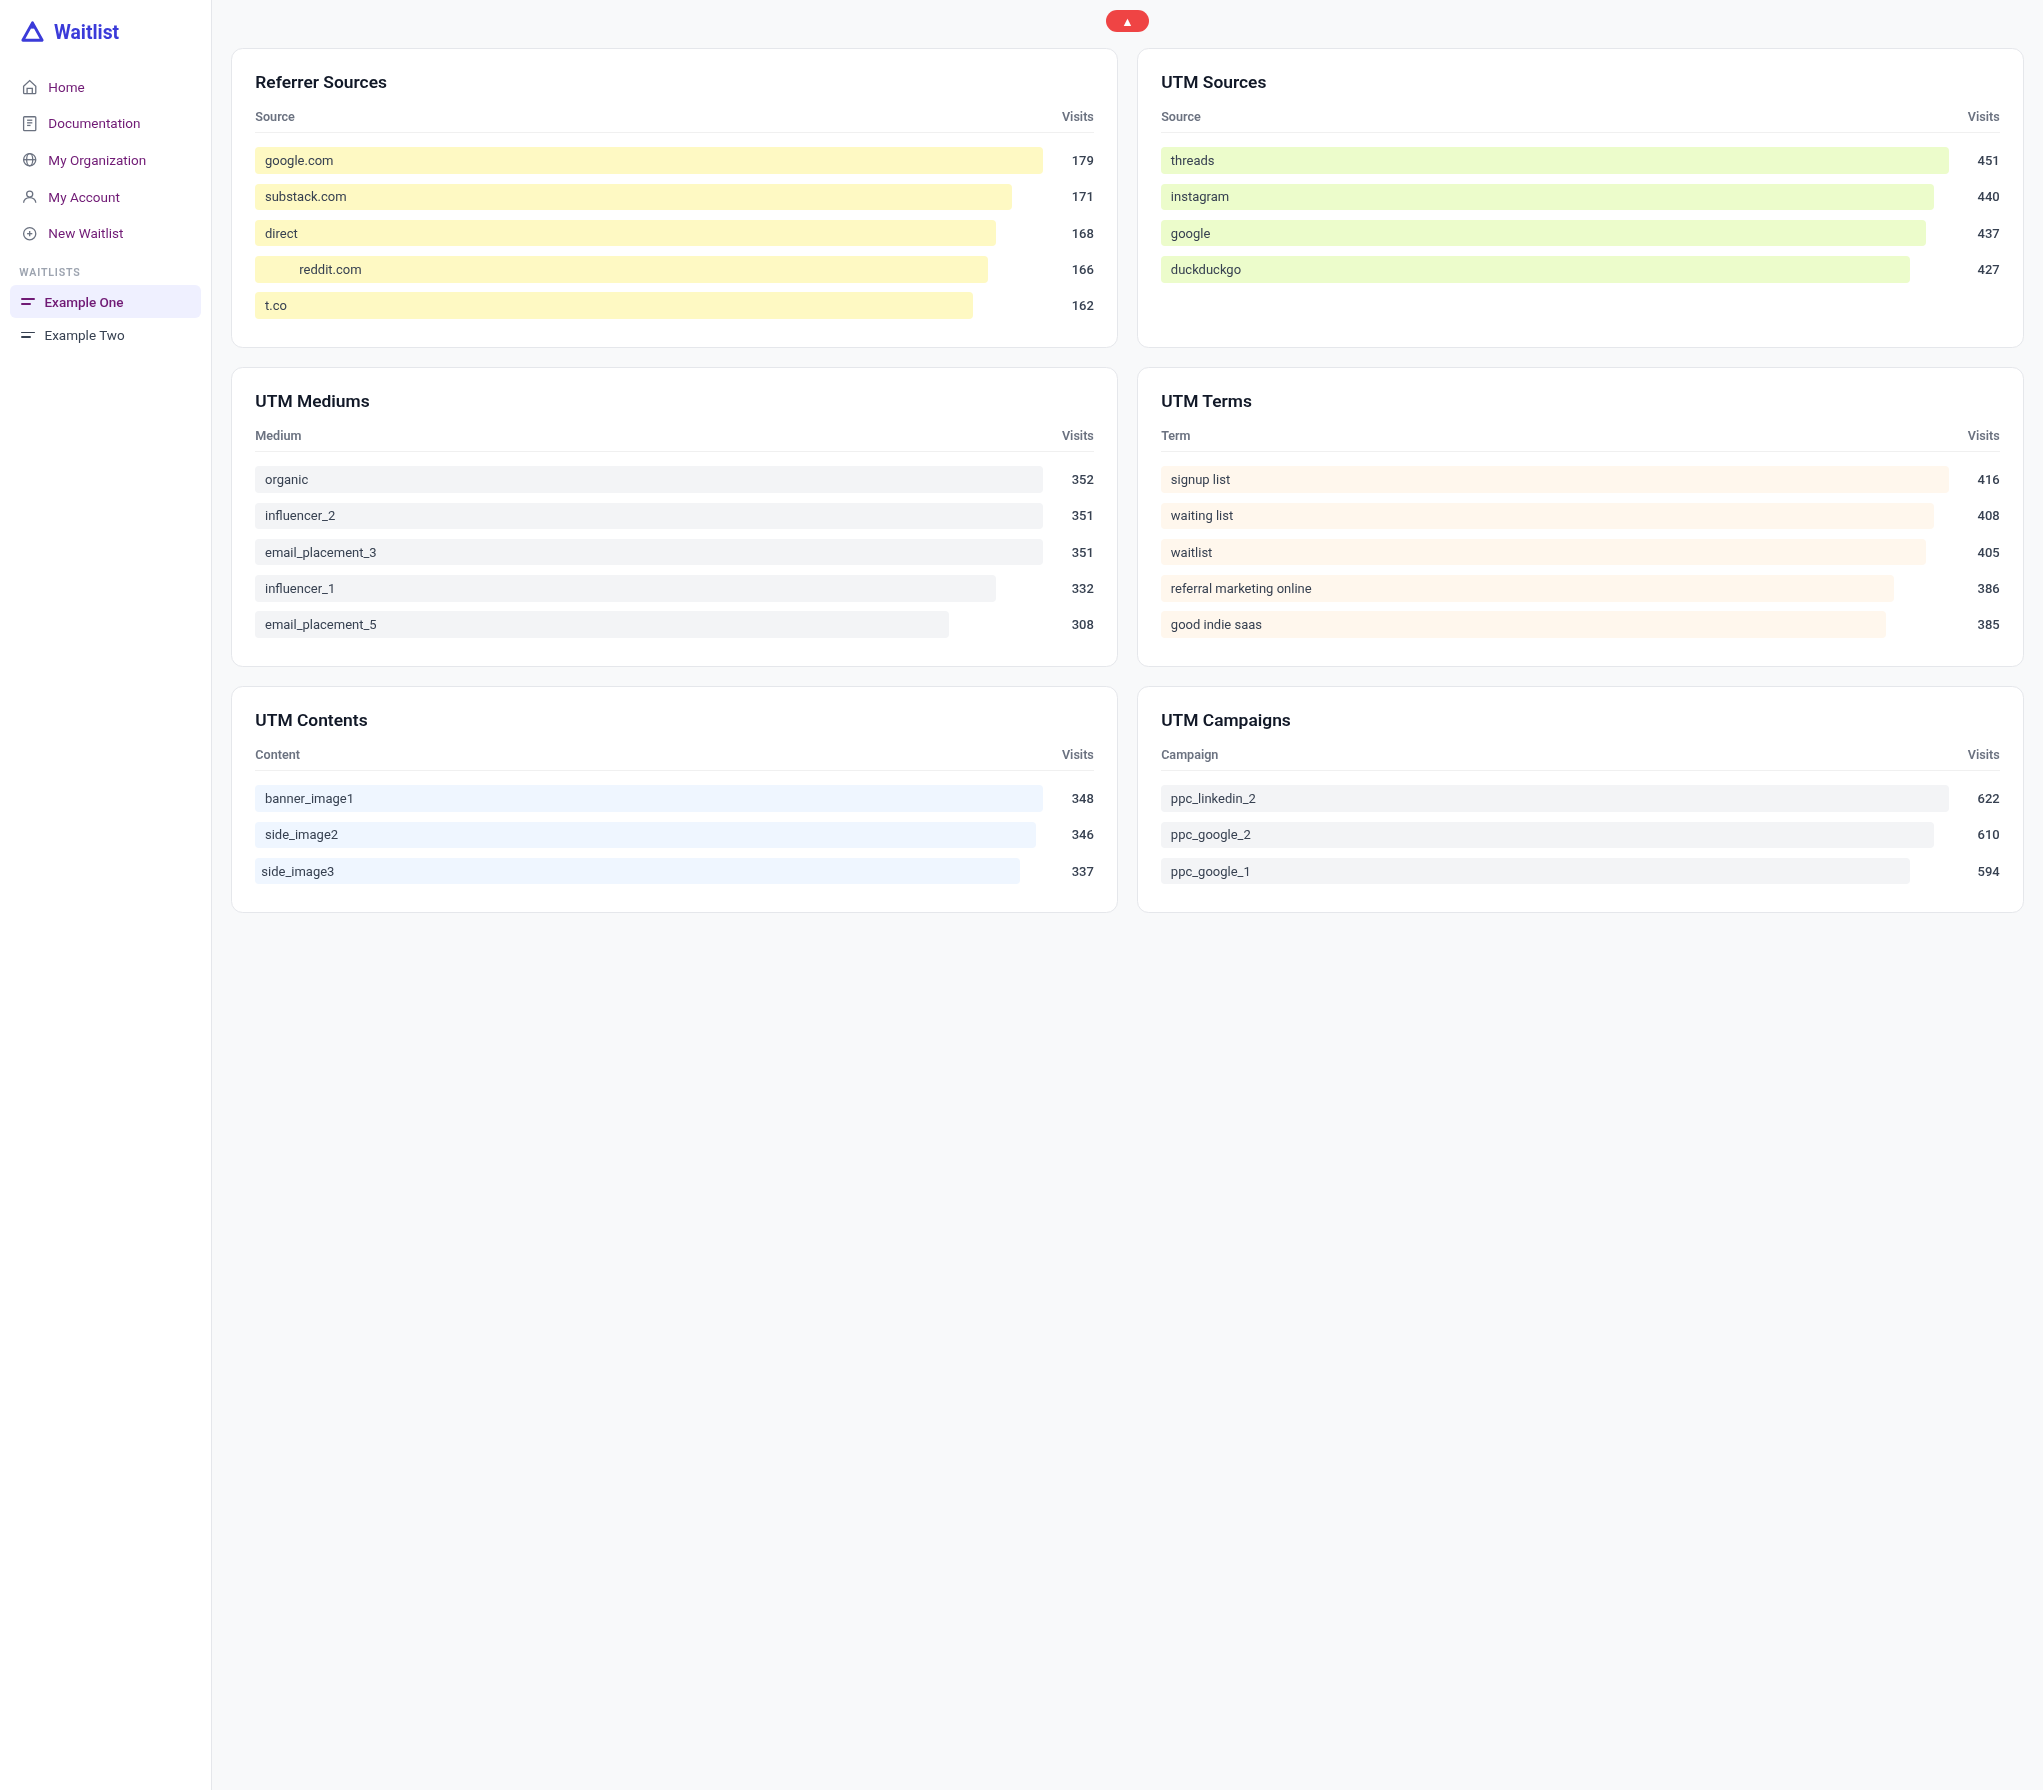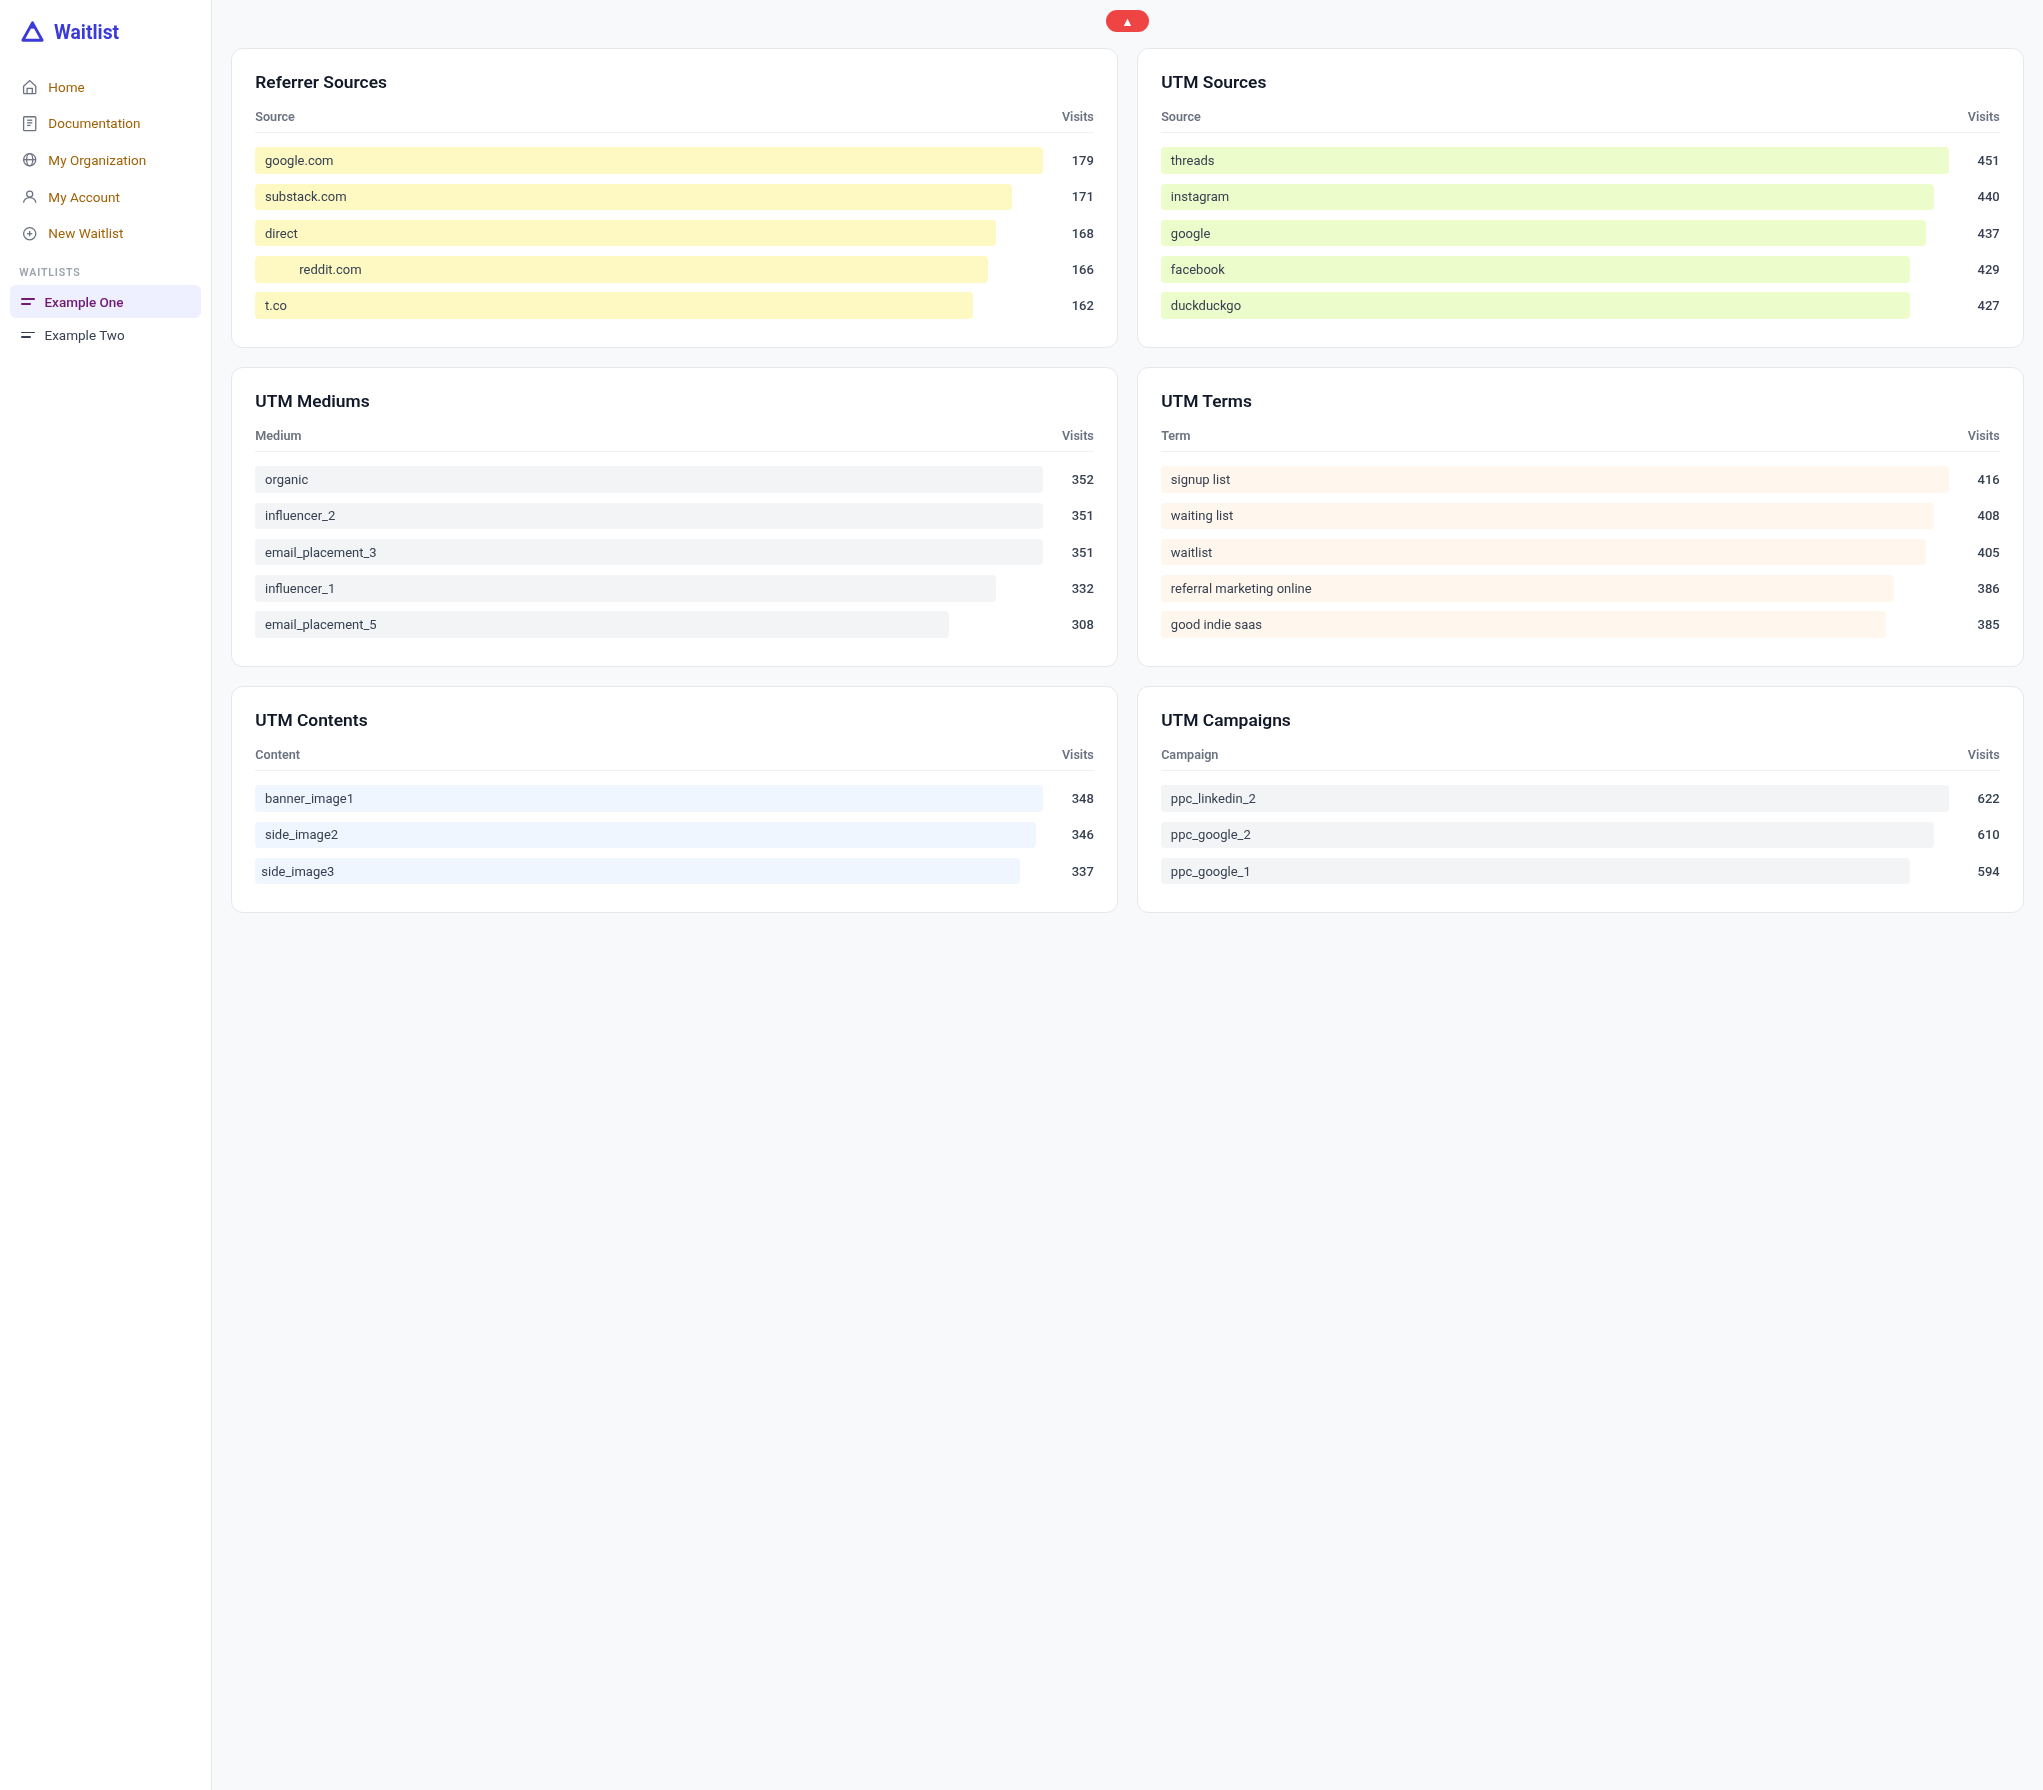--- a/index.html
+++ b/index.html
@@ -42,21 +42,21 @@
       padding: 0 9.7px;
     }
     .nav-item {
       display: flex;
       align-items: center;
       gap: 9.7px;
       padding: 8.7px 11.6px;
       border-radius: 5.8px;
       cursor: pointer;
       font-size: 13.5px;
-      color: #a16207;
+      color: #701a75;
     }
     .nav-icon {
       width: 17.4px;
       height: 17.4px;
       color: #6b7280;
       flex-shrink: 0;
     }
     .section-label {
       font-size: 10.6px;
       font-weight: 600;
@@ -323,26 +323,20 @@
             <div class="visits-val">440</div>
           </div>
           <div class="table-row">
             <div class="bar-cell">
               <div class="bar-wrapper bar-green" style="width: 97%;">google</div>
             </div>
             <div class="visits-val">437</div>
           </div>
           <div class="table-row">
             <div class="bar-cell">
-              <div class="bar-wrapper bar-green" style="width: 95%;">facebook</div>
-            </div>
-            <div class="visits-val">429</div>
-          </div>
-          <div class="table-row">
-            <div class="bar-cell">
               <div class="bar-wrapper bar-green" style="width: 95%;">duckduckgo</div>
             </div>
             <div class="visits-val">427</div>
           </div>
         </div>
     </div>
 
   </div>
 
   <div class="grid-2">

